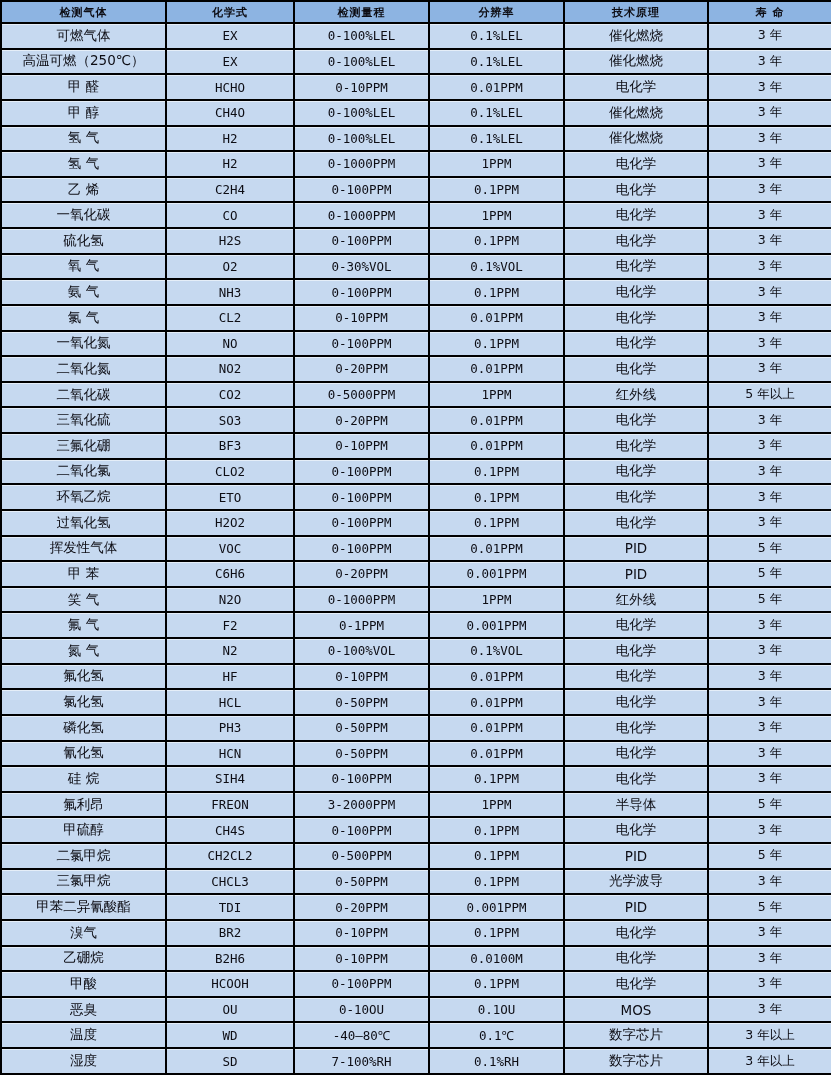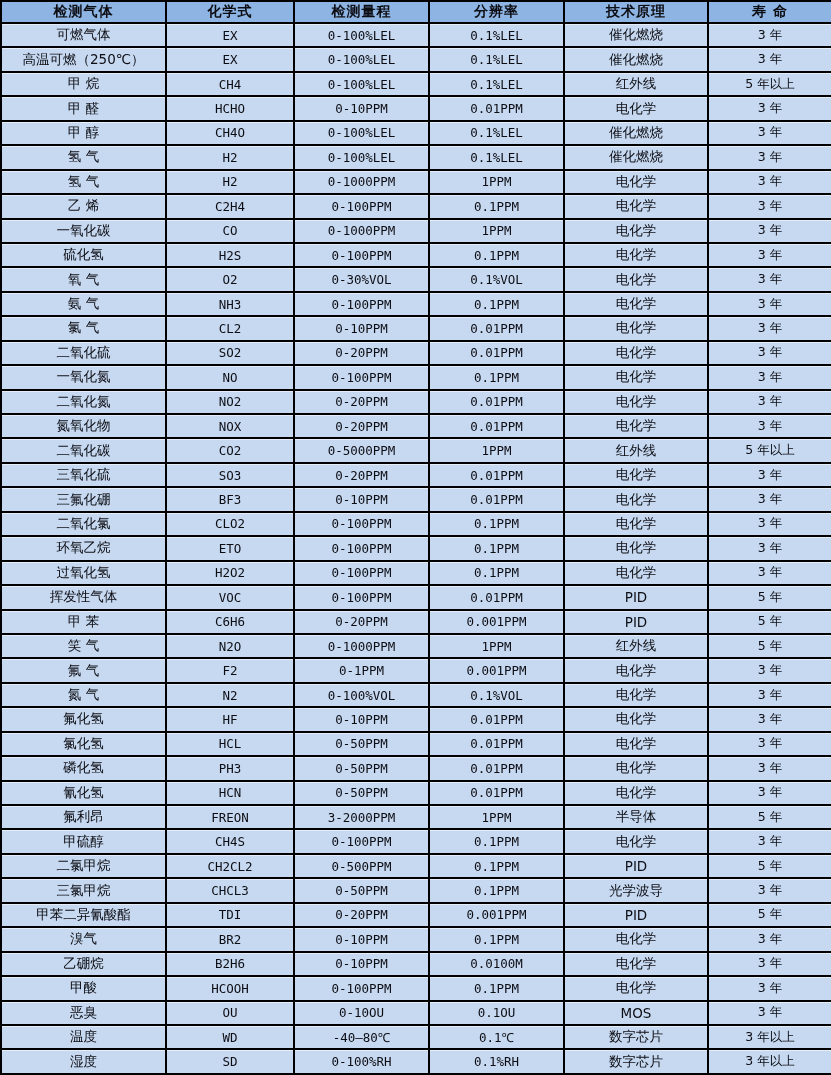--- a/index.html
+++ b/index.html
@@ -19,21 +19,21 @@
     border: 2px solid #000000;
     text-align: center;
     vertical-align: middle;
     padding: 0;
     overflow: hidden;
     white-space: nowrap;
     color: #0d0d14;
   }
   th {
     background: #8db4e2;
-    font-size: 14px;
+    font-size: 11px;
     font-weight: bold;
     height: 22px;
     letter-spacing: 1px;
   }
   td {
     background: #c6d9f0;
     font-size: 13.5px;
     box-shadow: inset 0 1px 0 rgba(255,255,255,0.55);
   }
   td.mono {
@@ -78,28 +78,20 @@
       </tr>
       <tr data-name="table-row">
         <td data-name="cell-gas">高温可燃（250℃）</td>
         <td data-name="cell-formula" class="mono">EX</td>
         <td data-name="cell-range" class="mono">0-100%LEL</td>
         <td data-name="cell-resolution" class="mono">0.1%LEL</td>
         <td data-name="cell-principle">催化燃烧</td>
         <td data-name="cell-lifespan" class="life">3 年</td>
       </tr>
       <tr data-name="table-row">
-        <td data-name="cell-gas">甲  烷</td>
-        <td data-name="cell-formula" class="mono">CH4</td>
-        <td data-name="cell-range" class="mono">0-100%LEL</td>
-        <td data-name="cell-resolution" class="mono">0.1%LEL</td>
-        <td data-name="cell-principle">红外线</td>
-        <td data-name="cell-lifespan" class="life">5 年以上</td>
-      </tr>
-      <tr data-name="table-row">
         <td data-name="cell-gas">甲  醛</td>
         <td data-name="cell-formula" class="mono">HCHO</td>
         <td data-name="cell-range" class="mono">0-10PPM</td>
         <td data-name="cell-resolution" class="mono">0.01PPM</td>
         <td data-name="cell-principle">电化学</td>
         <td data-name="cell-lifespan" class="life">3 年</td>
       </tr>
       <tr data-name="table-row">
         <td data-name="cell-gas">甲  醇</td>
         <td data-name="cell-formula" class="mono">CH4O</td>
@@ -166,46 +158,30 @@
       </tr>
       <tr data-name="table-row">
         <td data-name="cell-gas">氯  气</td>
         <td data-name="cell-formula" class="mono">CL2</td>
         <td data-name="cell-range" class="mono">0-10PPM</td>
         <td data-name="cell-resolution" class="mono">0.01PPM</td>
         <td data-name="cell-principle">电化学</td>
         <td data-name="cell-lifespan" class="life">3 年</td>
       </tr>
       <tr data-name="table-row">
-        <td data-name="cell-gas">二氧化硫</td>
-        <td data-name="cell-formula" class="mono">SO2</td>
-        <td data-name="cell-range" class="mono">0-20PPM</td>
-        <td data-name="cell-resolution" class="mono">0.01PPM</td>
-        <td data-name="cell-principle">电化学</td>
-        <td data-name="cell-lifespan" class="life">3 年</td>
-      </tr>
-      <tr data-name="table-row">
         <td data-name="cell-gas">一氧化氮</td>
         <td data-name="cell-formula" class="mono">NO</td>
         <td data-name="cell-range" class="mono">0-100PPM</td>
         <td data-name="cell-resolution" class="mono">0.1PPM</td>
         <td data-name="cell-principle">电化学</td>
         <td data-name="cell-lifespan" class="life">3 年</td>
       </tr>
       <tr data-name="table-row">
         <td data-name="cell-gas">二氧化氮</td>
         <td data-name="cell-formula" class="mono">NO2</td>
-        <td data-name="cell-range" class="mono">0-20PPM</td>
-        <td data-name="cell-resolution" class="mono">0.01PPM</td>
-        <td data-name="cell-principle">电化学</td>
-        <td data-name="cell-lifespan" class="life">3 年</td>
-      </tr>
-      <tr data-name="table-row">
-        <td data-name="cell-gas">氮氧化物</td>
-        <td data-name="cell-formula" class="mono">NOX</td>
         <td data-name="cell-range" class="mono">0-20PPM</td>
         <td data-name="cell-resolution" class="mono">0.01PPM</td>
         <td data-name="cell-principle">电化学</td>
         <td data-name="cell-lifespan" class="life">3 年</td>
       </tr>
       <tr data-name="table-row">
         <td data-name="cell-gas">二氧化碳</td>
         <td data-name="cell-formula" class="mono">CO2</td>
         <td data-name="cell-range" class="mono">0-5000PPM</td>
         <td data-name="cell-resolution" class="mono">1PPM</td>
@@ -318,20 +294,28 @@
       </tr>
       <tr data-name="table-row">
         <td data-name="cell-gas">氰化氢</td>
         <td data-name="cell-formula" class="mono">HCN</td>
         <td data-name="cell-range" class="mono">0-50PPM</td>
         <td data-name="cell-resolution" class="mono">0.01PPM</td>
         <td data-name="cell-principle">电化学</td>
         <td data-name="cell-lifespan" class="life">3 年</td>
       </tr>
       <tr data-name="table-row">
+        <td data-name="cell-gas">硅  烷</td>
+        <td data-name="cell-formula" class="mono">SIH4</td>
+        <td data-name="cell-range" class="mono">0-100PPM</td>
+        <td data-name="cell-resolution" class="mono">0.1PPM</td>
+        <td data-name="cell-principle">电化学</td>
+        <td data-name="cell-lifespan" class="life">3 年</td>
+      </tr>
+      <tr data-name="table-row">
         <td data-name="cell-gas">氟利昂</td>
         <td data-name="cell-formula" class="mono">FREON</td>
         <td data-name="cell-range" class="mono">3-2000PPM</td>
         <td data-name="cell-resolution" class="mono">1PPM</td>
         <td data-name="cell-principle">半导体</td>
         <td data-name="cell-lifespan" class="life">5 年</td>
       </tr>
       <tr data-name="table-row">
         <td data-name="cell-gas">甲硫醇</td>
         <td data-name="cell-formula" class="mono">CH4S</td>
@@ -400,19 +384,19 @@
         <td data-name="cell-gas">温度</td>
         <td data-name="cell-formula" class="mono">WD</td>
         <td data-name="cell-range" class="mono">-40—80℃</td>
         <td data-name="cell-resolution" class="mono">0.1℃</td>
         <td data-name="cell-principle">数字芯片</td>
         <td data-name="cell-lifespan" class="life">3 年以上</td>
       </tr>
       <tr data-name="table-row">
         <td data-name="cell-gas">湿度</td>
         <td data-name="cell-formula" class="mono">SD</td>
-        <td data-name="cell-range" class="mono">0-100%RH</td>
+        <td data-name="cell-range" class="mono">7-100%RH</td>
         <td data-name="cell-resolution" class="mono">0.1%RH</td>
         <td data-name="cell-principle">数字芯片</td>
         <td data-name="cell-lifespan" class="life">3 年以上</td>
       </tr>
     </tbody>
 </table>
 
 </body></html>

